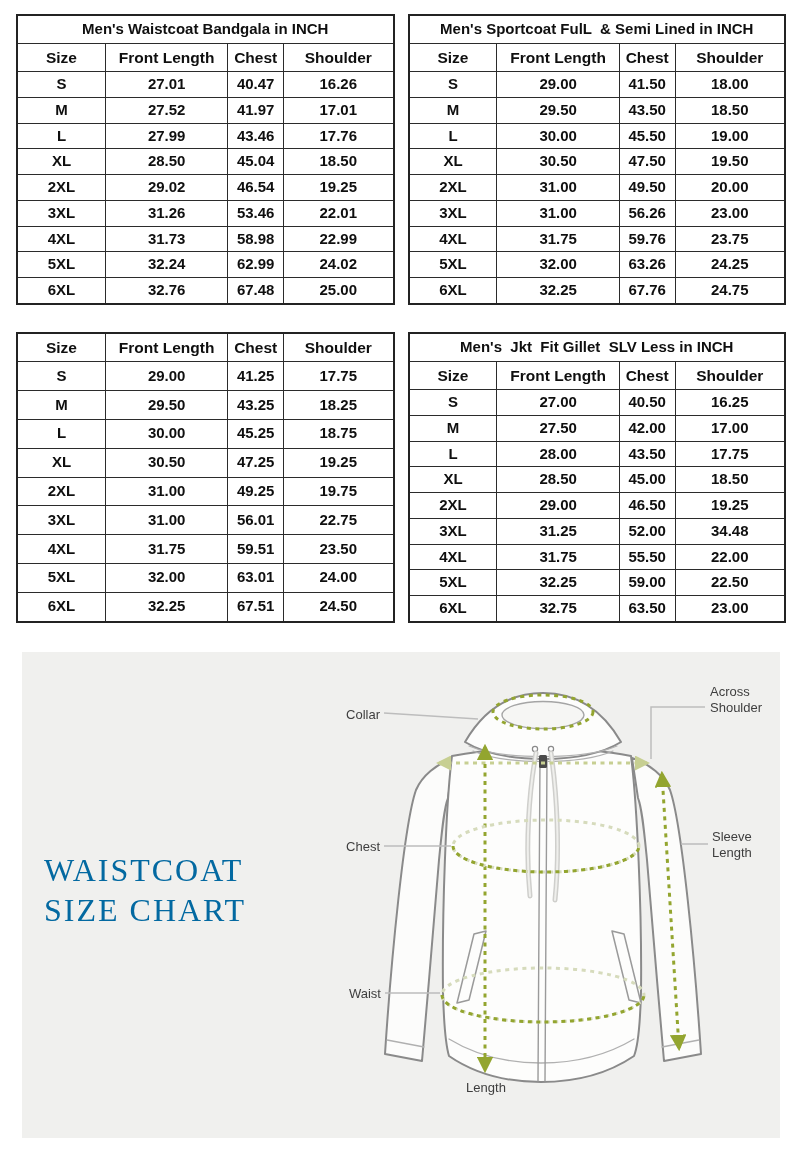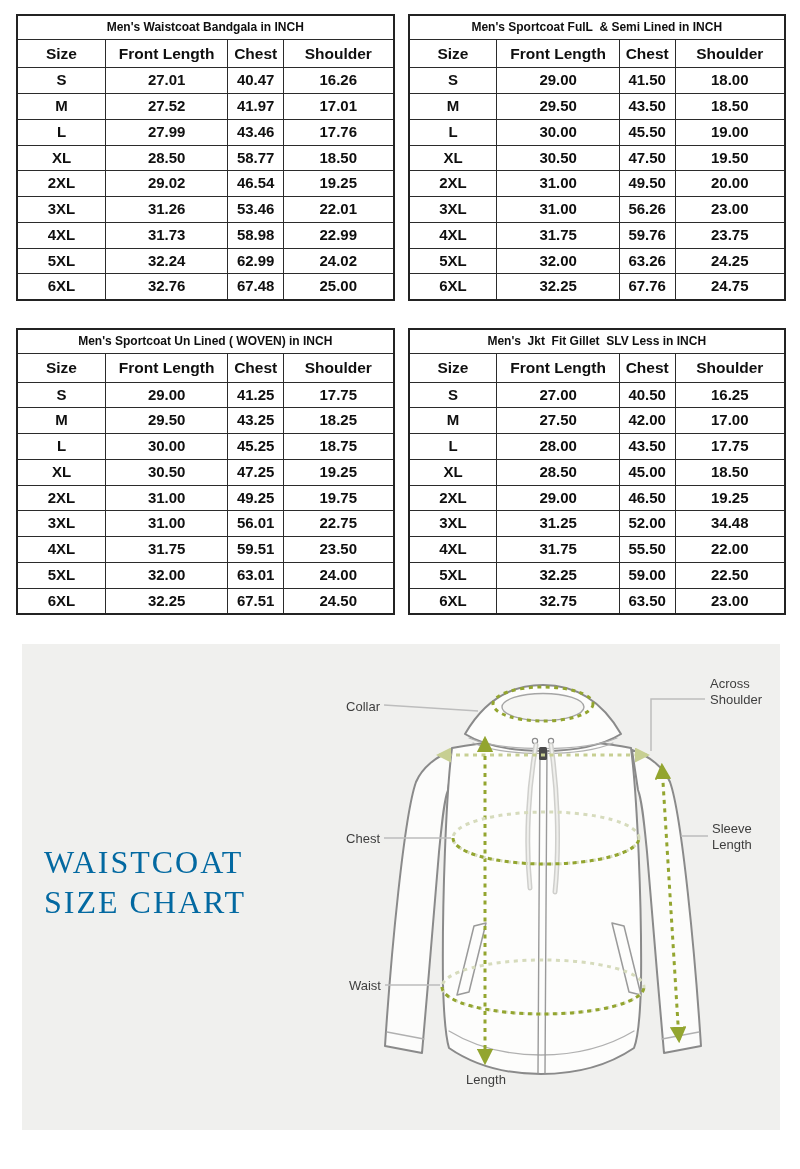--- a/index.html
+++ b/index.html
@@ -18,21 +18,21 @@
     width:100%; table-layout:fixed; border-collapse:collapse;
     border:2.5px solid #232323;
     font-family:"Liberation Sans", sans-serif;
     font-weight:bold; font-size:15px; color:#0f0f0f;
   }
   table.size-table td, table.size-table th {
     border:1.5px solid #2b2b2b; text-align:center;
     padding:3px 0; line-height:1.25;
   }
   table.size-table .title-row td {
-    font-size:12px; padding:4px 14px; white-space:pre; overflow:hidden;
+    font-size:15px; padding:4px 14px; white-space:pre; overflow:hidden;
   }
   table.size-table thead th { font-size:15.5px; padding:4px 0; }
   
   .size-guide {
     position:relative; width:758px; height:486px;
     margin:29px 0 0 22px; background:#f0f0ee; overflow:hidden;
   }
   .guide-svg { position:absolute; left:0; top:0; width:758px; height:486px; }
   .guide-heading {
     position:absolute; left:22px; top:198px;
@@ -86,21 +86,21 @@
           </tr>
           <tr>
             <td>L</td>
             <td>27.99</td>
             <td>43.46</td>
             <td>17.76</td>
           </tr>
           <tr>
             <td>XL</td>
             <td>28.50</td>
-            <td>58.77</td>
+            <td>45.04</td>
             <td>18.50</td>
           </tr>
           <tr>
             <td>2XL</td>
             <td>29.02</td>
             <td>46.54</td>
             <td>19.25</td>
           </tr>
           <tr>
             <td>3XL</td>
@@ -206,23 +206,20 @@
     </table>
 
     <table class="size-table">
       <colgroup>
           <col style="width:23.5%">
           <col style="width:32.5%">
           <col style="width:14.8%">
           <col style="width:29.2%">
         </colgroup>
       <thead>
-        <tr class="title-row">
-          <td colspan="4">Men's Sportcoat Un Lined ( WOVEN) in INCH</td>
-        </tr>
         <tr>
           <th>Size</th>
           <th>Front Length</th>
           <th>Chest</th>
           <th>Shoulder</th>
         </tr>
       </thead>
       <tbody>
           <tr>
             <td>S</td>

